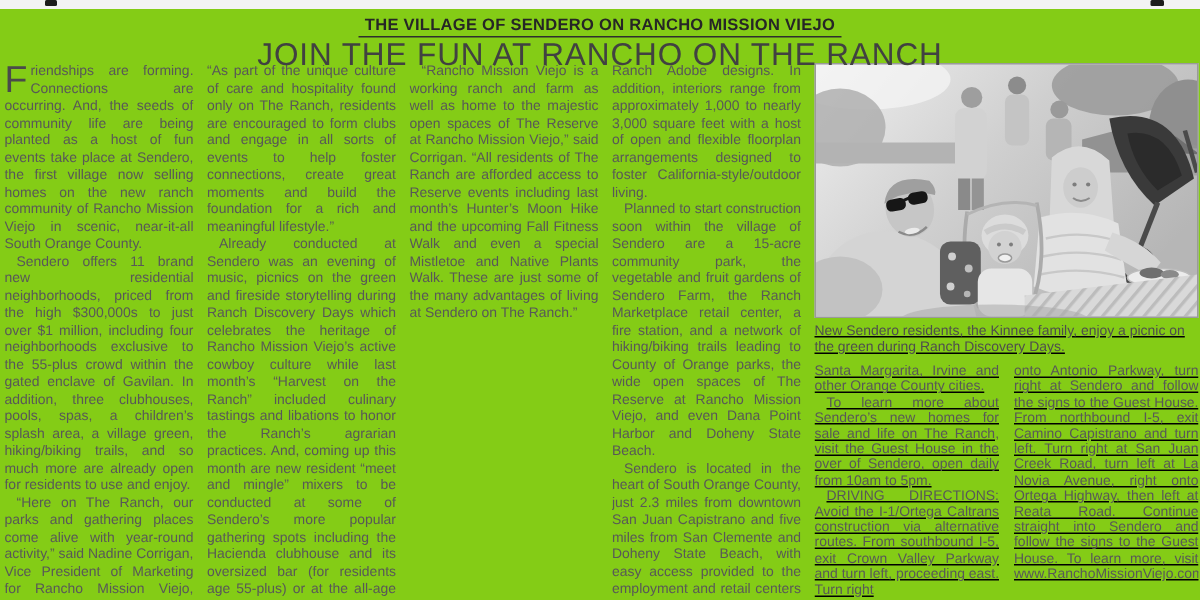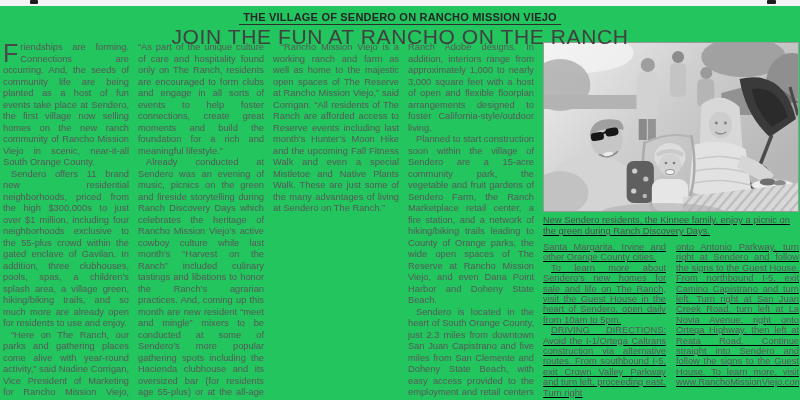--- a/index.html
+++ b/index.html
@@ -1,21 +1,21 @@
 <!DOCTYPE html>
 <html lang="en"><head>
 <meta charset="utf-8">
 <style>
   html,body{margin:0;padding:0;}
   body{
     width:800px;height:400px;overflow:hidden;background:#ffffff;
     font-family:"Liberation Sans","DejaVu Sans",sans-serif;
     -webkit-font-smoothing:antialiased;
   }
-  .page{position:relative;width:800px;height:400px;background:#22c55e;}
+  .page{position:relative;width:800px;height:400px;background:#84cc16;}
   .top-strip{position:absolute;top:0;left:0;width:800px;height:6px;background:#f3f3f4;}
   .speck{position:absolute;background:#1c1c1c;border-radius:1px;}
   .speck.a{left:30px;top:0;width:8px;height:4px;}
   .speck.b{left:767px;top:0;width:9px;height:4px;}
 
   header.masthead{position:relative;text-align:center;padding-top:7px;height:35px;}
   .kicker{
     display:inline-block;font-size:11px;font-weight:bold;color:#262626;
     letter-spacing:.2px;border-bottom:1.5px solid #2e2e2e;padding:0 4px 1px 4px;
   }
@@ -196,21 +196,21 @@
           <path d="M138,154 L252,140 L252,168 L138,168 Z" fill="url(#weave)"></path>
           <ellipse cx="118" cy="170" rx="62" ry="10" fill="#a9a9a9" opacity="0.55"></ellipse>
         </svg>
       </div>
 
       <div class="caption">New Sendero residents, the Kinnee family, enjoy a picnic on the green during Ranch Discovery Days.</div>
 
       <div class="right-text">
         <div class="col">
           <p>Santa Margarita, Irvine and other Orange County cities.</p>
-          <p class="indent">To learn more about Sendero’s new homes for sale and life on The Ranch, visit the Guest House in the heart of Sendero, open daily from 10am to 5pm.</p>
+          <p class="indent">To learn more about Sendero’s new homes for sale and life on The Ranch, visit the Guest House in the over of Sendero, open daily from 10am to 5pm.</p>
           <p class="indent">DRIVING DIRECTIONS: Avoid the I-1/Ortega Caltrans construction via alternative routes. From southbound I-5, exit Crown Valley Parkway and turn left, proceeding east. Turn right</p>
         </div>
         <div class="col">
           <p>onto Antonio Parkway, turn right at Sendero and follow the signs to the Guest House. From northbound I-5, exit Camino Capistrano and turn left. Turn right at San Juan Creek Road, turn left at La Novia Avenue, right onto Ortega Highway, then left at Reata Road. Continue straight into Sendero and follow the signs to the Guest House. To learn more, visit www.RanchoMissionViejo.com.</p>
         </div>
       </div>
     </div>
 
   </main>
 </div>

